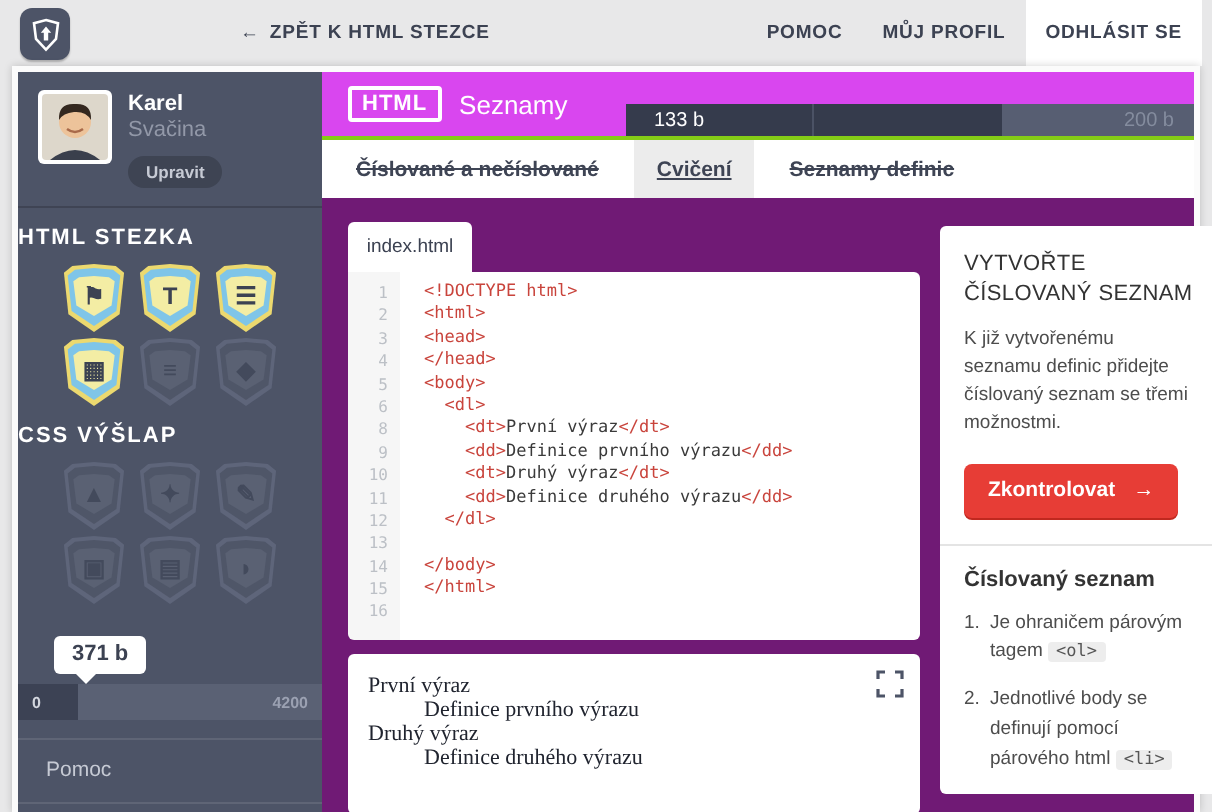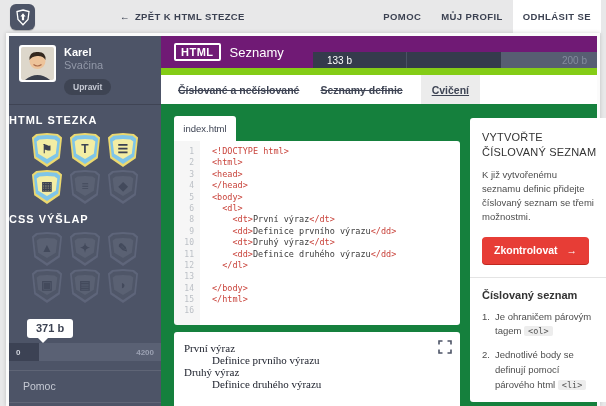--- a/index.html
+++ b/index.html
@@ -44,35 +44,35 @@
        padding:3px 9px 4px;font-size:11px;font-weight:bold;color:#3c4252}
   .tip:after{content:"";position:absolute;left:11px;top:100%;border:5px solid transparent;border-top-color:#fff}
   .bar{margin-top:5px;height:18px;background:#5a6174;position:relative;font-size:8px;cursor:pointer}
   .fill{position:absolute;left:0;top:0;bottom:0;background:#3c4254}
   .bar .min{position:absolute;left:7px;top:5px;color:#d3d6de;font-weight:bold}
   .bar .max{position:absolute;right:7px;top:5px;color:#9ba1b2;font-weight:bold}
   .smenu{margin-top:9px;flex:1;display:flex;flex-direction:column}
   .smenu .sitem{border-top:1px solid rgba(255,255,255,.1);padding:9px 14px 10px;font-size:10.5px;color:#c6cad4;cursor:pointer}
   
   main{flex:1;display:flex;flex-direction:column;min-width:0}
-  .mheader{height:32px;background:#701a75;border-bottom:7px solid #84cc16;display:flex;align-items:center;
+  .mheader{height:32px;background:#d946ef;border-bottom:2px solid #84cc16;display:flex;align-items:center;
            padding-left:13px;position:relative;flex-shrink:0}
   .chip{border:2px solid #fff;color:#fff;font-weight:bold;font-size:11px;padding:1px 5px;border-radius:2px;letter-spacing:.5px}
   .mtitle{color:#fff;font-size:13px;margin-left:9px}
   .hprog{position:absolute;right:0;top:16px;bottom:0;width:284px;display:flex}
   .seg{height:100%;box-sizing:border-box}
   .seg.f1{width:93px;background:#353b4c;display:flex;align-items:center;padding-left:14px;color:#fff;font-size:10px}
   .seg.f2{width:95px;background:#353b4c;border-left:1px solid #4b5265}
   .seg.rest{flex:1;background:#575e72;display:flex;align-items:center;justify-content:flex-end;
             padding-right:10px;color:#848c9e;font-size:10px}
   .tabs{height:29px;background:#fff;display:flex;align-items:stretch;padding-left:14px;gap:15px;flex-shrink:0}
   .tab{display:flex;align-items:center;font-size:10.5px;font-weight:bold;color:#3e4454;padding:0 3px;cursor:pointer}
   .tab.done{text-decoration:line-through}
   .tab.active{background:#ececec;padding:0 11px;text-decoration:underline}
-  .content{position:relative;flex:1;background:#15803d}
+  .content{position:relative;flex:1;background:#701a75}
   
   .ftab{position:absolute;left:13px;top:12px;width:62px;height:25px;background:#fff;border-radius:3px 3px 0 0;
         display:flex;align-items:center;justify-content:center;font-size:9.5px;color:#3c4252}
   .editor{position:absolute;left:13px;top:37px;width:286px;height:184px;border-radius:0 3px 3px 3px;
           background:linear-gradient(to right,#f6f6f6 0,#f6f6f6 26px,#fff 26px);
           padding-top:5px;box-sizing:border-box;overflow:hidden;cursor:text}
   .cline{display:flex;height:11.4px;font-family:"DejaVu Sans Mono","Liberation Mono",monospace;
          font-size:8.5px;line-height:11.4px}
   .lnum{width:20px;text-align:right;padding-right:6px;color:#bcc0c6;font-size:8px;flex-shrink:0}
   .lcode{padding-left:12px;white-space:pre;color:#3a3a3a}
@@ -259,22 +259,22 @@
         </div>
         <div class="seg f2"></div>
         <div class="seg rest">
           <span>200 b</span>
         </div>
       </div>
     </div>
 
     <nav class="tabs">
       <span class="tab done">Číslované a nečíslované</span>
+      <span class="tab active">Cvičení</span>
       <span class="tab done">Seznamy definic</span>
-      <span class="tab active">Cvičení</span>
     </nav>
 
     <div class="content">
       <div class="ftab">index.html</div>
       <div class="editor" id="codewrap">
           <div class="cline">
             <span class="lnum">1</span>
             <span class="lcode"><span class="tag">&lt;!DOCTYPE html&gt;</span></span>
           </div>
           <div class="cline">

